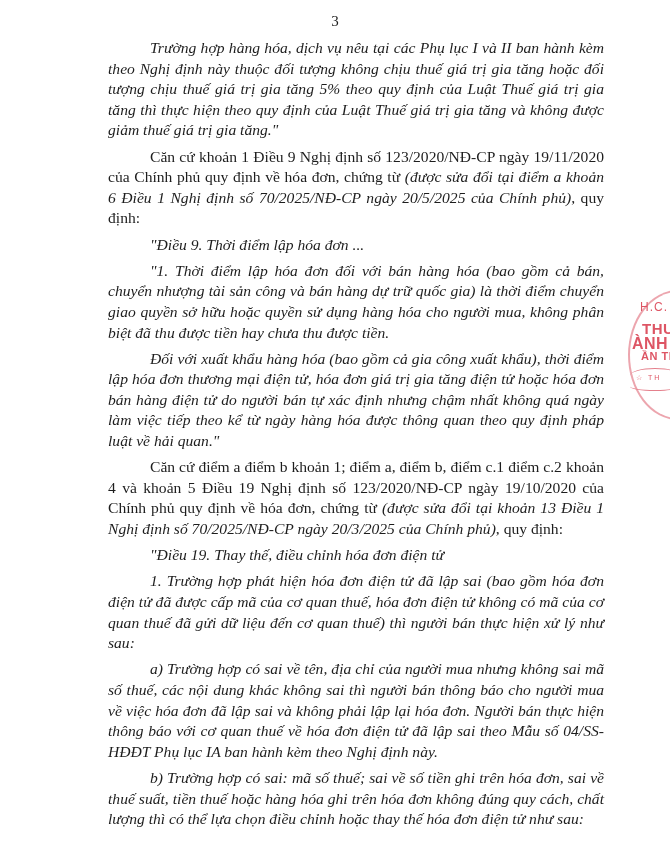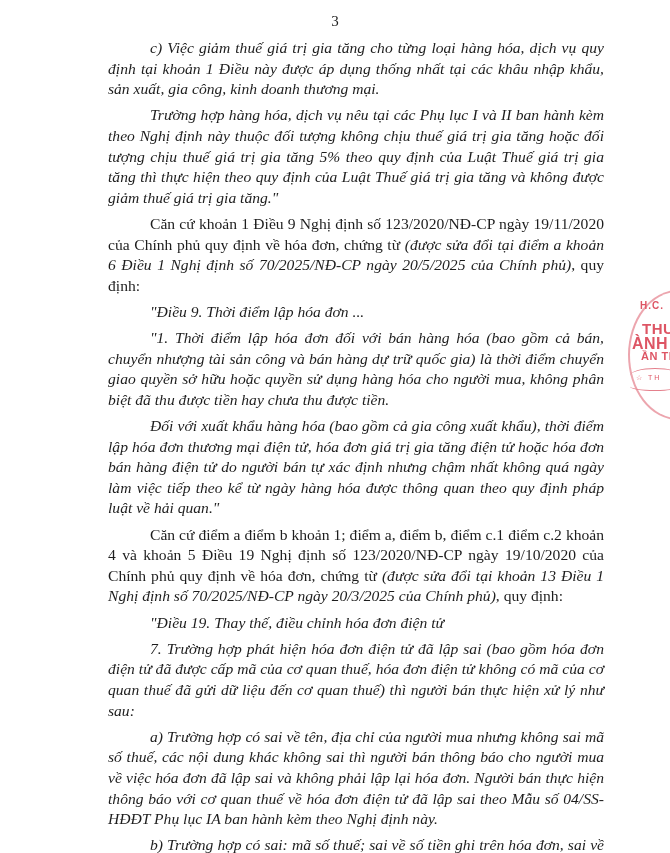--- a/index.html
+++ b/index.html
@@ -62,23 +62,23 @@
     height: 130px;
     border: 2px solid #e06a78;
     border-radius: 50%;
     box-sizing: border-box;
     border-right-color: transparent;
     opacity: 0.7;
   }
   .stamp .top {
     position: absolute;
     left: 12px; top: 10px;
-    font-size: 10px;
+    font-size: 12px;
     letter-spacing: 1px;
-    font-weight: bold;
+    font-weight: normal;
   }
   .stamp .l1 { position: absolute; left: 14px; top: 30px; font-size: 15px; letter-spacing: 0.5px; }
   .stamp .l2 { position: absolute; left: 4px; top: 45px; font-size: 16px; letter-spacing: 0.5px; }
   .stamp .l3 { position: absolute; left: 13px; top: 60px; font-size: 11px; letter-spacing: 0.5px; }
   .stamp .bottom {
     position: absolute;
     left: 8px; top: 84px;
     font-size: 7px;
     font-weight: normal;
     letter-spacing: 2px;
@@ -98,29 +98,28 @@
     border-radius: 0 0 50% 50%;
   }
 </style>
 </head>
 <body>
 
 <div class="page">
   <div class="page-number">3</div>
 
   <div class="body-text">
-    <p><span class="it">c) Việc giảm thuế giá trị gia tăng cho từng loại hàng hóa, dịch vụ quy định tại khoản 1 Điều này được áp dụng thống nhất tại các khâu nhập khẩu, sản xuất, gia công, kinh doanh thương mại.</span></p>
     <p><span class="it">Trường hợp hàng hóa, dịch vụ nêu tại các Phụ lục I và II ban hành kèm theo Nghị định này thuộc đối tượng không chịu thuế giá trị gia tăng hoặc đối tượng chịu thuế giá trị gia tăng 5% theo quy định của Luật Thuế giá trị gia tăng thì thực hiện theo quy định của Luật Thuế giá trị gia tăng và không được giảm thuế giá trị gia tăng."</span></p>
     <p><span>Căn cứ khoản 1 Điều 9 Nghị định số 123/2020/NĐ-CP ngày 19/11/2020 của Chính phủ quy định về hóa đơn, chứng từ </span><span class="it">(được sửa đổi tại điểm a khoản 6 Điều 1 Nghị định số 70/2025/NĐ-CP ngày 20/5/2025 của Chính phủ)</span><span>, quy định:</span></p>
     <p><span class="it">"Điều 9. Thời điểm lập hóa đơn ...</span></p>
     <p><span class="it">"1. Thời điểm lập hóa đơn đối với bán hàng hóa (bao gồm cả bán, chuyển nhượng tài sản công và bán hàng dự trữ quốc gia) là thời điểm chuyển giao quyền sở hữu hoặc quyền sử dụng hàng hóa cho người mua, không phân biệt đã thu được tiền hay chưa thu được tiền.</span></p>
     <p><span class="it">Đối với xuất khẩu hàng hóa (bao gồm cả gia công xuất khẩu), thời điểm lập hóa đơn thương mại điện tử, hóa đơn giá trị gia tăng điện tử hoặc hóa đơn bán hàng điện tử do người bán tự xác định nhưng chậm nhất không quá ngày làm việc tiếp theo kể từ ngày hàng hóa được thông quan theo quy định pháp luật về hải quan."</span></p>
     <p><span>Căn cứ điểm a điểm b khoản 1; điểm a, điểm b, điểm c.1 điểm c.2 khoản 4 và khoản 5 Điều 19 Nghị định số 123/2020/NĐ-CP ngày 19/10/2020 của Chính phủ quy định về hóa đơn, chứng từ </span><span class="it">(được sửa đổi tại khoản 13 Điều 1 Nghị định số 70/2025/NĐ-CP ngày 20/3/2025 của Chính phủ)</span><span>, quy định:</span></p>
     <p><span class="it">"Điều 19. Thay thế, điều chỉnh hóa đơn điện tử</span></p>
-    <p><span class="it">7. Trường hợp phát hiện hóa đơn điện tử đã lập sai (bao gồm hóa đơn điện tử đã được cấp mã của cơ quan thuế, hóa đơn điện tử không có mã của cơ quan thuế đã gửi dữ liệu đến cơ quan thuế) thì người bán thực hiện xử lý như sau:</span></p>
+    <p><span class="it">1. Trường hợp phát hiện hóa đơn điện tử đã lập sai (bao gồm hóa đơn điện tử đã được cấp mã của cơ quan thuế, hóa đơn điện tử không có mã của cơ quan thuế đã gửi dữ liệu đến cơ quan thuế) thì người bán thực hiện xử lý như sau:</span></p>
     <p><span class="it">a) Trường hợp có sai về tên, địa chỉ của người mua nhưng không sai mã số thuế, các nội dung khác không sai thì người bán thông báo cho người mua về việc hóa đơn đã lập sai và không phải lập lại hóa đơn. Người bán thực hiện thông báo với cơ quan thuế về hóa đơn điện tử đã lập sai theo Mẫu số 04/SS-HĐĐT Phụ lục IA ban hành kèm theo Nghị định này.</span></p>
     <p><span class="it">b) Trường hợp có sai: mã số thuế; sai về số tiền ghi trên hóa đơn, sai về thuế suất, tiền thuế hoặc hàng hóa ghi trên hóa đơn không đúng quy cách, chất lượng thì có thể lựa chọn điều chỉnh hoặc thay thế hóa đơn điện tử như sau:</span></p>
 
   </div>
 
   <div class="stamp">
     <div class="ring"></div>
     <div class="top">H.C.</div>
     <div class="l1">THUẾ</div>
     <div class="l2">ÀNH P</div>

